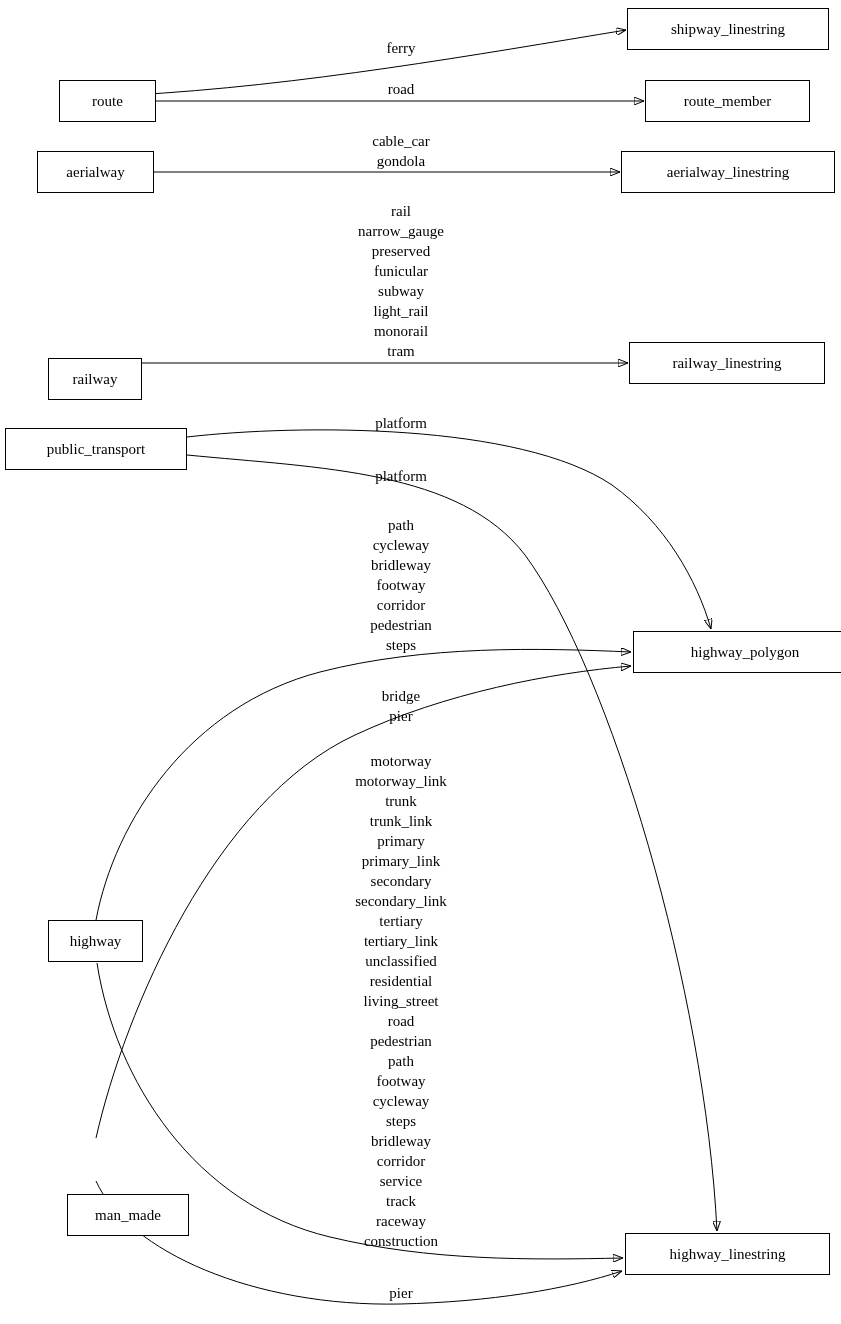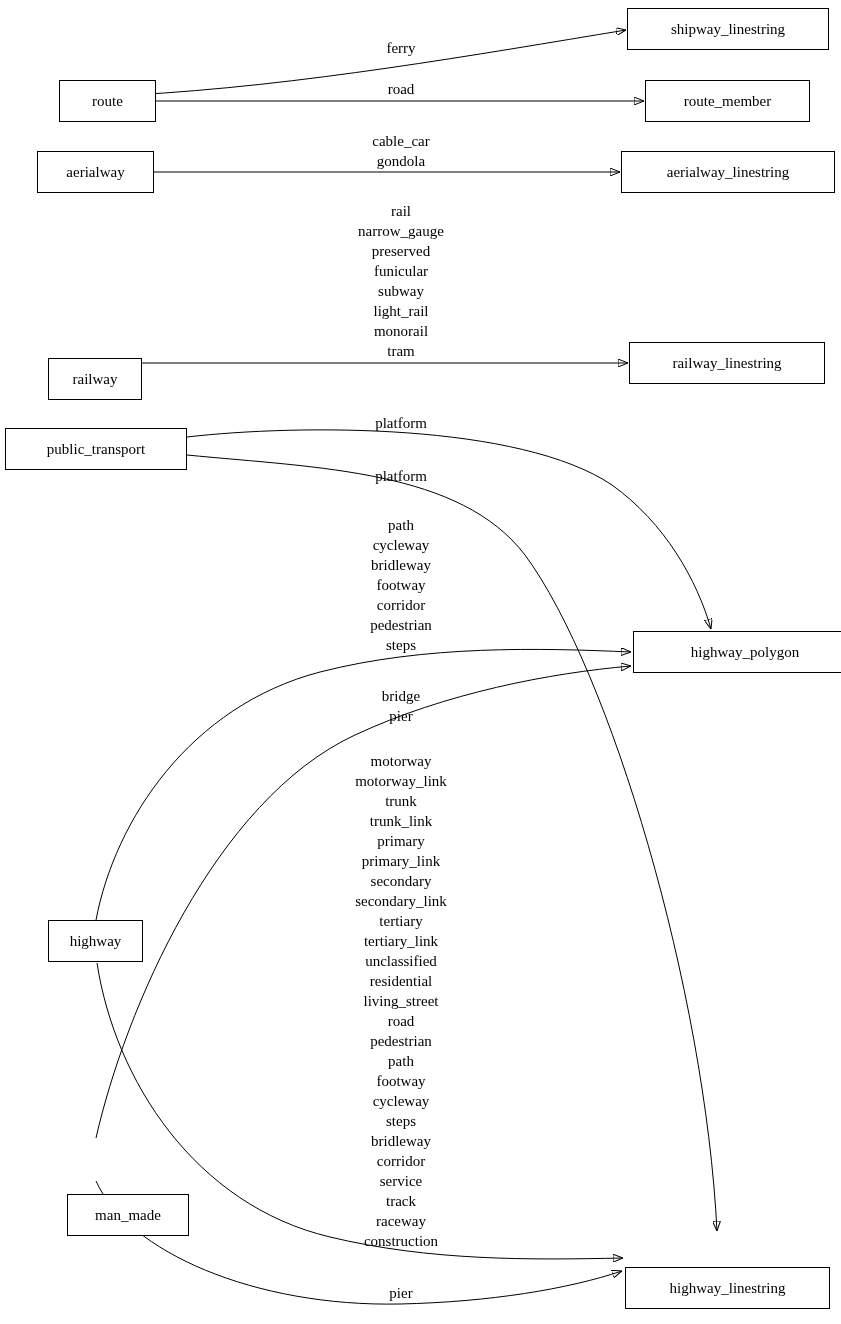--- a/index.html
+++ b/index.html
@@ -78,21 +78,21 @@
   <div class="node" style="left:48px; top:358px; width:94px;">railway</div>
   <div class="node" style="left:5px; top:428px; width:182px;">public_transport</div>
   <div class="node" style="left:48px; top:920px; width:95px;">highway</div>
   <div class="node" style="left:35px; top:1194px; width:122px;margin-left:32px;">man_made</div>
 
   <div class="node" style="left:627px; top:8px; width:202px;">shipway_linestring</div>
   <div class="node" style="left:645px; top:80px; width:165px;">route_member</div>
   <div class="node" style="left:621px; top:151px; width:214px;">aerialway_linestring</div>
   <div class="node" style="left:629px; top:342px; width:196px;">railway_linestring</div>
   <div class="node" style="left:633px; top:631px; width:224px;">highway_polygon</div>
-  <div class="node" style="left:625px; top:1267px; width:205px;">highway_linestring</div>
+  <div class="node" style="left:625px; top:1233px; width:205px;">highway_linestring</div>
 
   <div class="edge-label" style="top:38px;">ferry</div>
   <div class="edge-label" style="top:79px;">road</div>
   <div class="edge-label" style="top:131px;">cable_car
 gondola</div>
   <div class="edge-label" style="top:201px;">rail
 narrow_gauge
 preserved
 funicular
 subway

